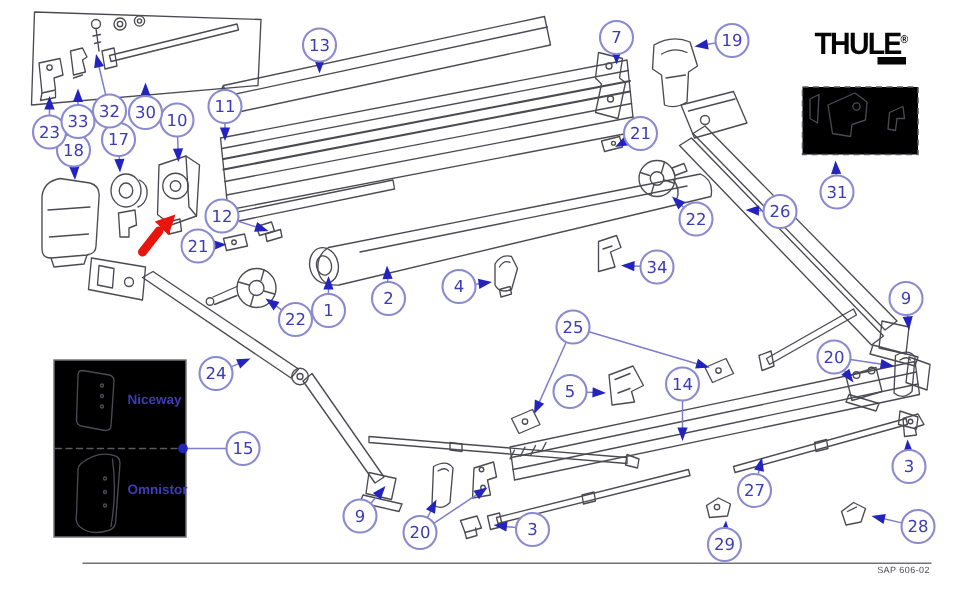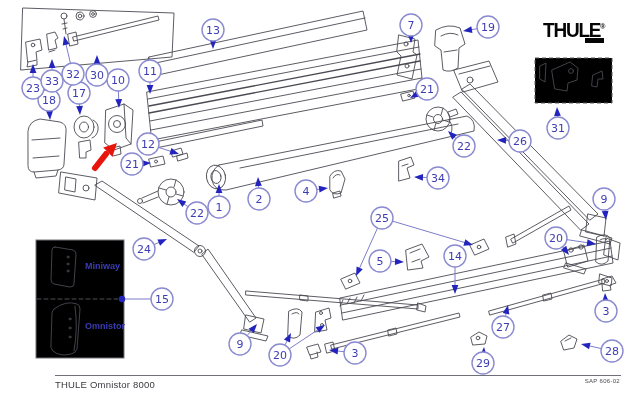--- a/index.html
+++ b/index.html
@@ -516,19 +516,18 @@
           <polygon points="605,293 608.8939953775011,301.7975451121321 602.1044649757043,302.17474124556526" fill="#2323bd" stroke="none"></polygon>
           <circle cx="606" cy="311" r="11" fill="#fff" stroke="#8a8ad0" stroke-width="1.4"></circle>
           <text x="606" y="314.8" text-anchor="middle" font-size="11" fill="#3c3cb4" font-family="&quot;DejaVu Sans&quot;, sans-serif">3</text>
         </g>
       </g>
   </svg>
 
   <div class="brand"><span>THULE</span><span class="reg">®</span></div>
   <div class="brand-bar"></div>
 
-  <div class="inset-label lbl-miniway">Miniway</div>
+  <div class="inset-label lbl-miniway">Niceway</div>
   <div class="inset-label lbl-niceway">Omnistor</div>
 
   <div class="rule"></div>
-  <div class="title">THULE Omnistor 8000</div>
   <div class="sap">SAP 606-02</div>
 </div>
 
 </body></html>

